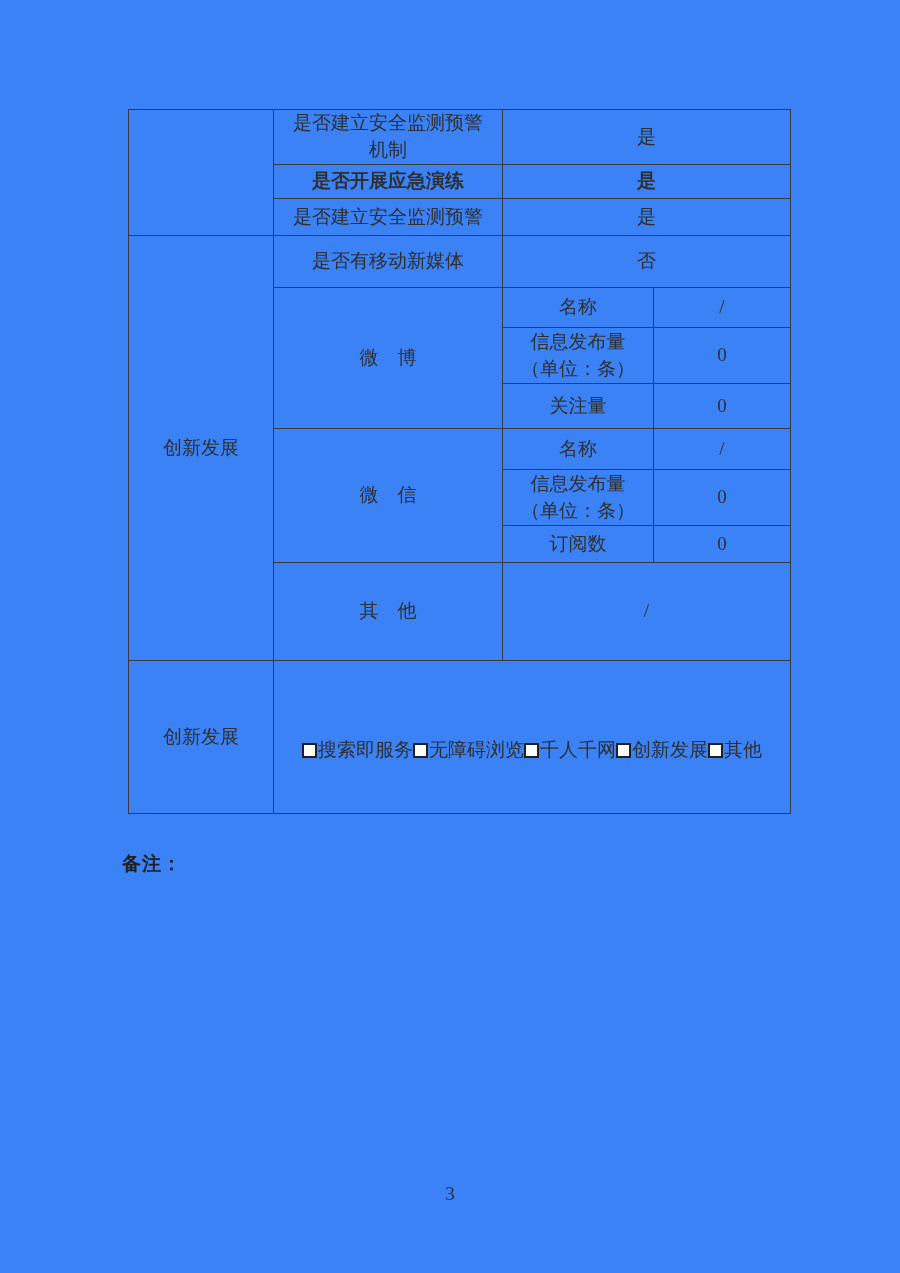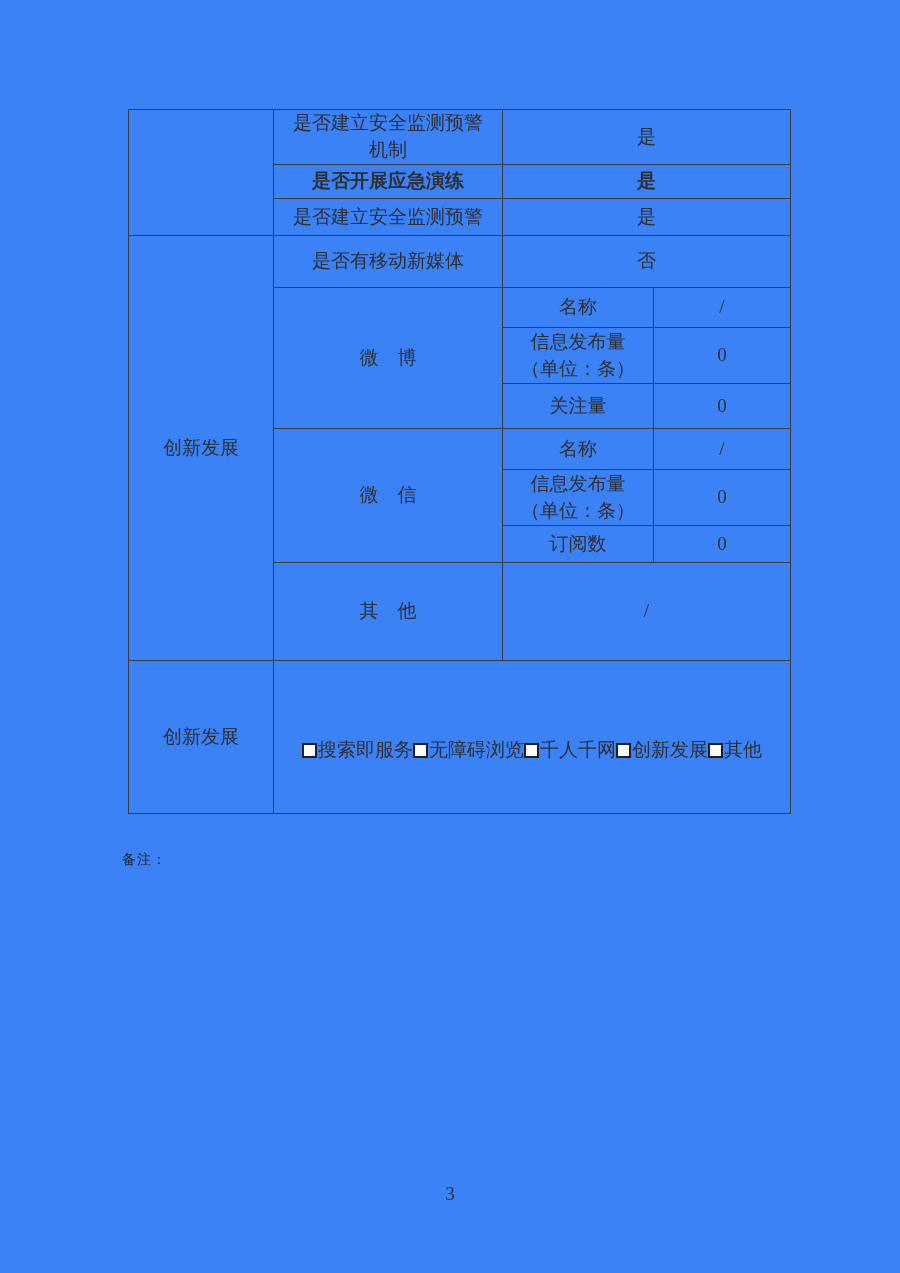--- a/index.html
+++ b/index.html
@@ -53,22 +53,22 @@
     height: 15px;
     border: 2px solid #1f1f1f;
     background: #ffffff;
     vertical-align: -2px;
     margin-right: 1px;
   }
   .notes {
     position: absolute;
     left: 122px;
     top: 851px;
-    font-size: 14px;
-    font-weight: normal;
+    font-size: 19px;
+    font-weight: bold;
     color: #1f1f1f;
     letter-spacing: 1px;
   }
   .pageno {
     position: absolute;
     left: 0;
     top: 1183px;
     width: 100%;
     text-align: center;
     font-size: 19px;

